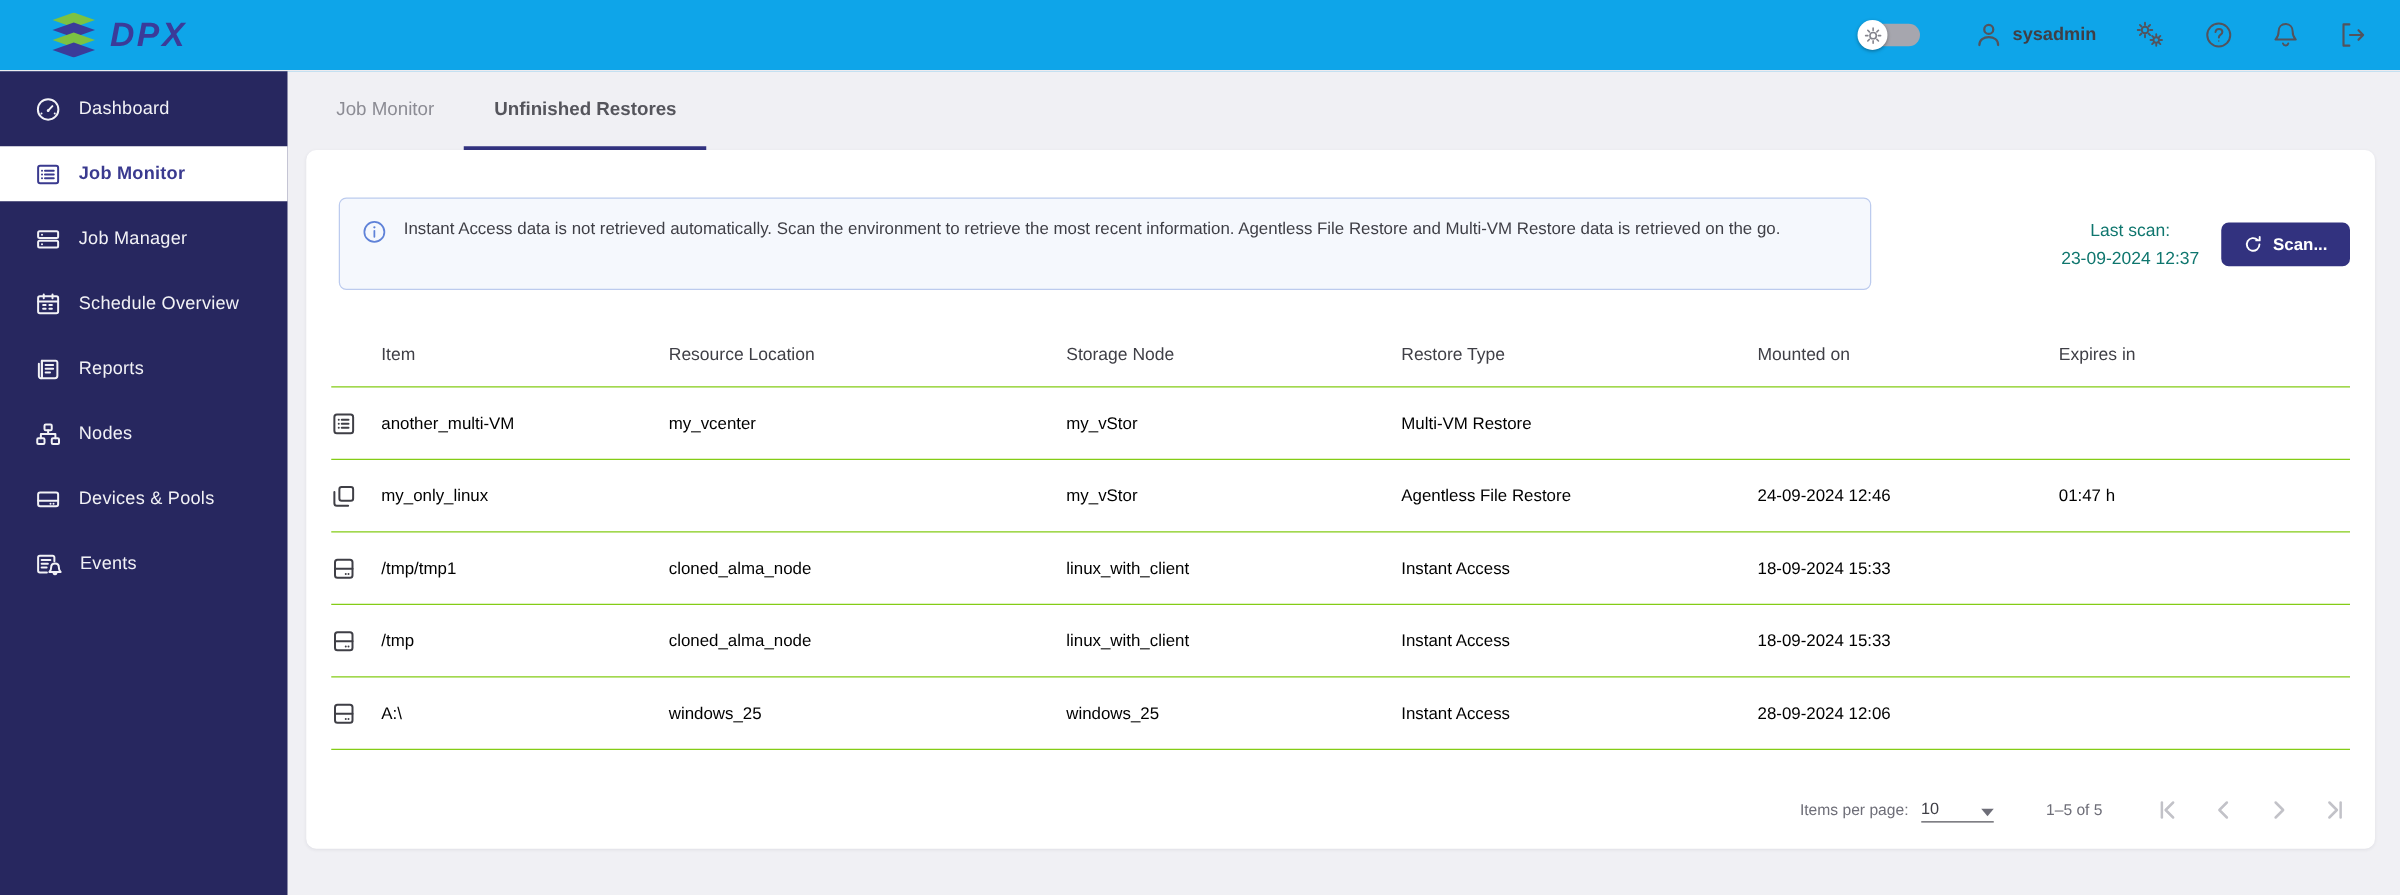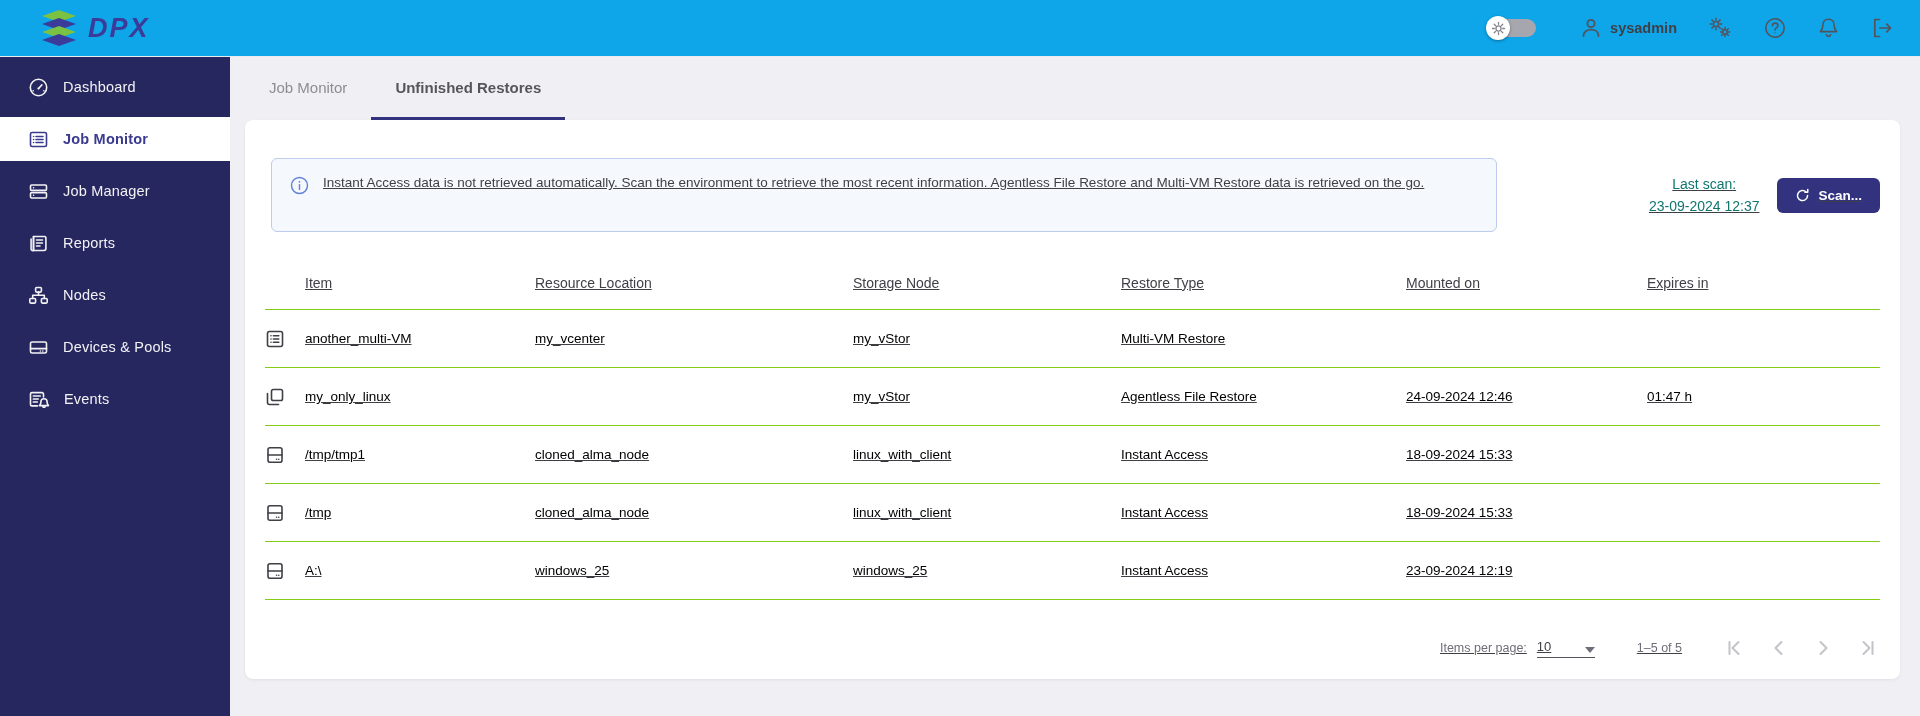--- a/index.html
+++ b/index.html
@@ -30,21 +30,21 @@
   .main { flex:1; padding:0 20px 0 15px; display:flex; flex-direction:column; }
 
   
   .tabbar { height:63px; display:flex; align-items:stretch; }
   .tab { display:flex; align-items:center; padding:0 24px; font-size:15px; color:#8c8c94;
          cursor:pointer; border-bottom:3px solid transparent; }
   .tab.active { color:#55555c; font-weight:700; border-bottom-color:#32327f;text-align:center; }
 
   
   .card { background:#fff; border-radius:8px; box-shadow:0 1px 3px rgba(40,40,70,.08);
-          height:559px; padding:38px 20px 0 20px; display:flex; flex-direction:column;text-decoration:underline; }
+          height:559px; padding:38px 20px 0 20px; display:flex; flex-direction:column; }
   .card-top { display:flex; align-items:stretch; }
   .banner { margin-left:6px; width:1226px; min-height:74px; background:#f5f8fd; border:1px solid #bccbee;
             border-radius:6px; display:flex; gap:14px; padding:14px 26px 12px 18px; }
   .banner-icon { flex:none; margin-top:3px; color:#5f82d8; }
   .banner-text { font-size:13.5px; line-height:1.55; color:#3f3f46; }
   .scan-area { flex:1; display:flex; justify-content:flex-end; align-items:center; gap:18px; }
   .last-scan { text-align:center; font-size:14px; color:#0f766e; line-height:1.6; }
   .scan-btn { border:none; background:#32327f; color:#fff; font-family:inherit; font-size:13.5px; font-weight:700;
               border-radius:6px; height:35px; padding:0 18px; display:flex; align-items:center; gap:8px; cursor:pointer; }
 
@@ -165,20 +165,29 @@
       </div>
       <div class="side-item">
         <span>
           <svg width="21" height="21" viewBox="0 0 21 21" fill="none" stroke="currentColor" stroke-width="1.6" stroke-linecap="round" stroke-linejoin="round">
             <rect x="2.5" y="4" width="16" height="5.4" rx="1.2"></rect>
             <rect x="2.5" y="11.6" width="16" height="5.4" rx="1.2"></rect>
             <path d="M5.6 6.7h.01M5.6 14.3h.01"></path>
           </svg>
         </span>
         <span class="lbl">Job Manager</span>
+      </div>
+      <div class="side-item">
+        <span>
+          <svg width="21" height="21" viewBox="0 0 21 21" fill="none" stroke="currentColor" stroke-width="1.6" stroke-linecap="round" stroke-linejoin="round">
+            <rect x="2.5" y="4" width="16" height="13.5" rx="1.4"></rect>
+            <path d="M2.5 8.2h16M7 2.5v3M14 2.5v3M6.5 11h2M11.5 11h2M6.5 14h2M11.5 14h2"></path>
+          </svg>
+        </span>
+        <span class="lbl">Schedule Overview</span>
       </div>
       <div class="side-item">
         <span>
           <svg width="21" height="21" viewBox="0 0 21 21" fill="none" stroke="currentColor" stroke-width="1.6" stroke-linecap="round" stroke-linejoin="round">
             <path d="M5.5 3.5h11a1.4 1.4 0 0 1 1.4 1.4v10.7a1.9 1.9 0 0 1-1.9 1.9H5.5Z"></path>
             <path d="M5.5 3.5v14a1.7 1.7 0 0 1-2.4-1.6V6"></path>
             <path d="M8.5 7h6M8.5 10h6M8.5 13h3.5"></path>
           </svg>
         </span>
         <span class="lbl">Reports</span>
@@ -327,21 +336,21 @@
                 <svg width="20" height="20" viewBox="0 0 20 20" fill="none" stroke="currentColor" stroke-width="1.6" stroke-linecap="round" stroke-linejoin="round">
                   <rect x="3" y="2.8" width="14" height="14.4" rx="2"></rect>
                   <path d="M3 10h14"></path>
                   <path d="M13.8 14.2h.01M11.6 14.2h.01"></path>
                 </svg>
               </div>
               <div>A:\</div>
               <div>windows_25</div>
               <div>windows_25</div>
               <div>Instant Access</div>
-              <div>23-09-2024 12:19</div>
+              <div>28-09-2024 12:06</div>
               <div></div>
             </div>
           </div>
       </div>
 
       <div class="pagination">
         <span class="ipp-label">Items per page:</span>
         <span class="ipp-select">
           <span>10</span>
           <span class="caret"></span>

